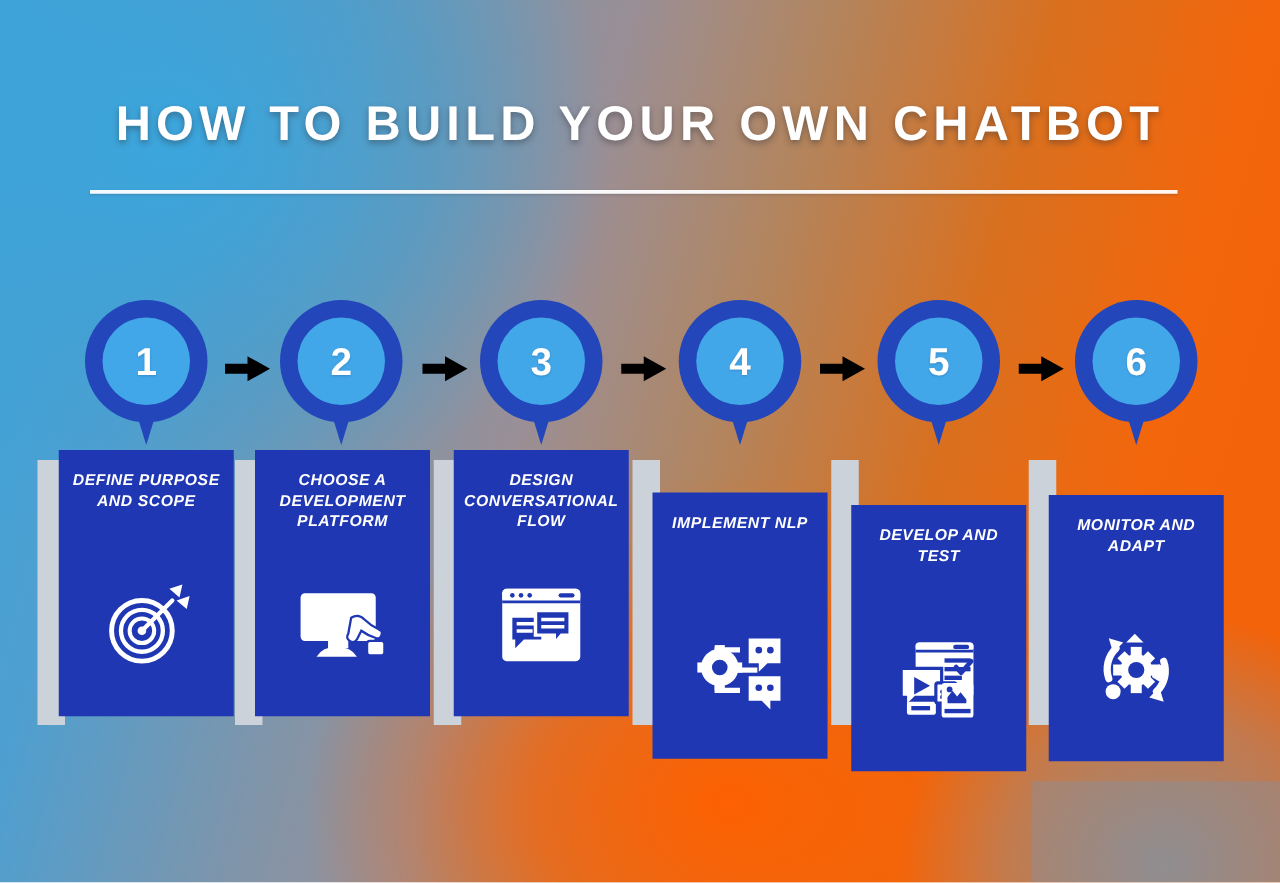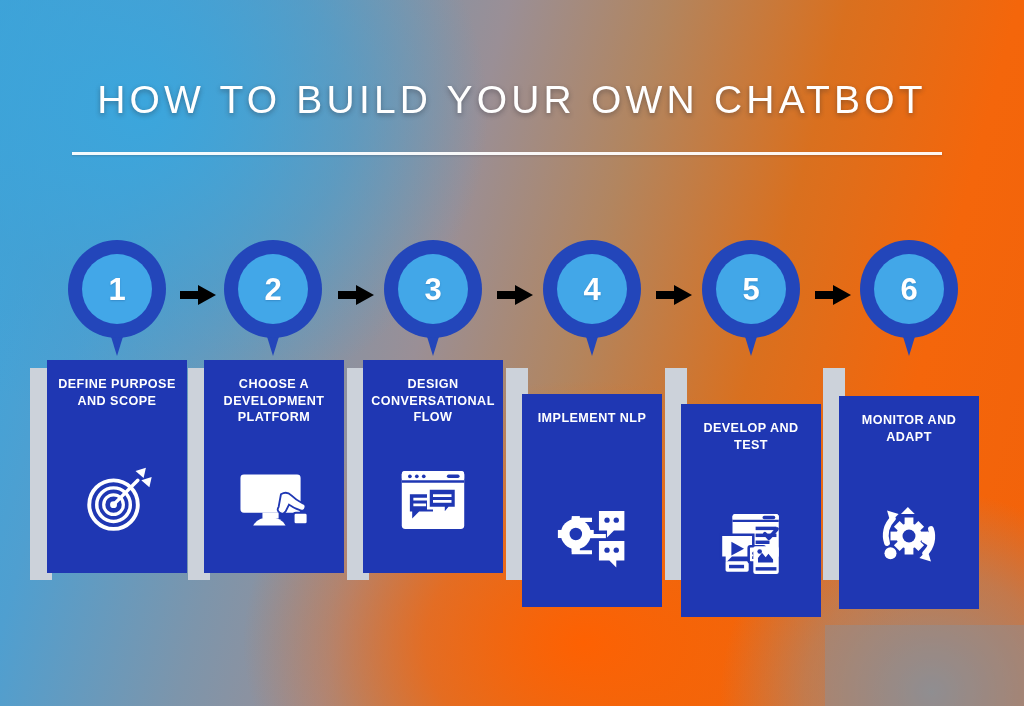--- a/index.html
+++ b/index.html
@@ -62,21 +62,21 @@
     pointer-events:none;
   }
 
   
   #title {
     position:absolute; left:0; top:78px; width:1024px;
     text-align:center;
     font-size:39px;
     letter-spacing:4.2px;
     color:#ffffff;
-    font-weight:400;
+    font-weight:700;
     text-shadow:0 2px 5px rgba(40,40,50,0.42);
     white-space:nowrap;
   }
   #title-rule {
     position:absolute; left:72px; top:152px;
     width:870px; height:3px;
     background:rgba(255,255,255,0.94);
     box-shadow:0 1px 2px rgba(60,60,70,0.25);
   }
 
@@ -152,20 +152,21 @@
   .card-title {
     width:128px;
     margin-top:16px;
     text-align:center;
     color:#ffffff;
     font-size:12.6px;
     font-weight:700;
     letter-spacing:0.45px;
     line-height:1.32;
     text-transform:uppercase;
+    font-style:italic;
   }
   .card-icon {
     position:absolute;
     left:50%; top:103px;
     transform:translateX(-50%);
     width:74px; height:74px;
     display:flex; align-items:center; justify-content:center;
   }
   .card-icon svg { width:100%; height:100%; display:block; }
 

